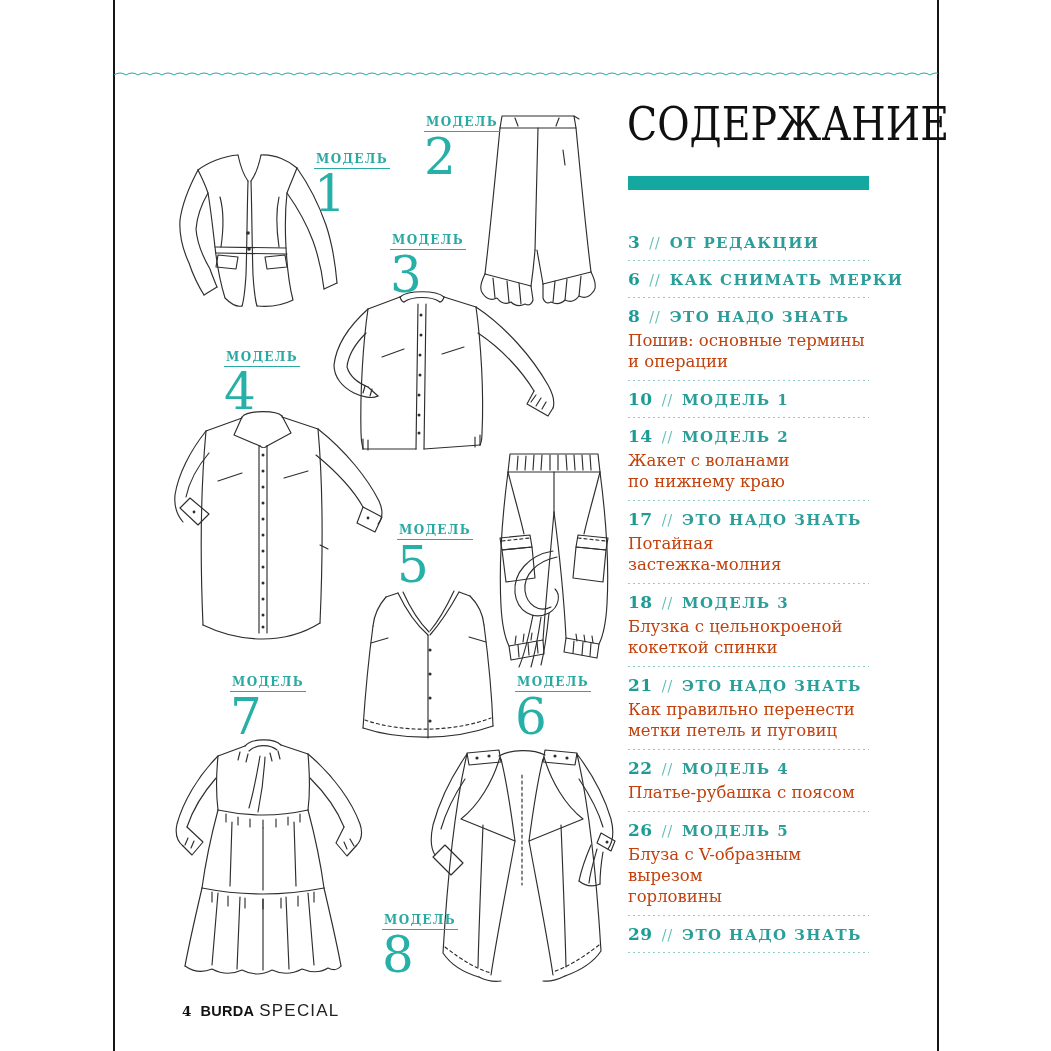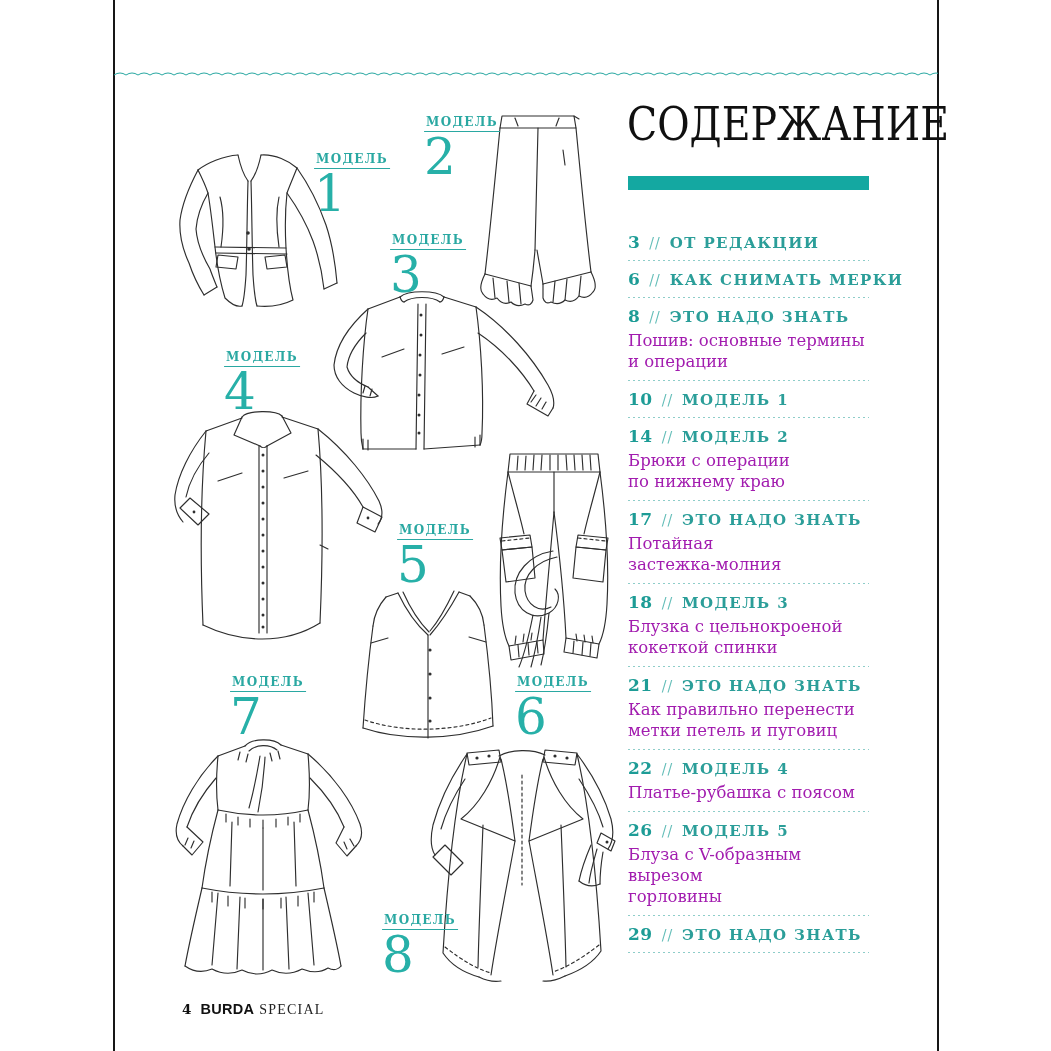--- a/index.html
+++ b/index.html
@@ -13,37 +13,37 @@
   .title-bar{position:absolute;left:628px;top:176px;width:241px;height:14px;background:#14a8a1}
   
   .toc{position:absolute;left:628px;top:224px;width:243px}
   .toc-entry{position:relative;padding:8px 0 9px}
   .toc-entry::after{content:"";position:absolute;left:0;right:2px;bottom:0;height:1px;
        background:repeating-linear-gradient(90deg,#8ecdc9 0 2px,transparent 2px 5px)}
   .toc-head{display:flex;align-items:baseline;gap:9px}
   .toc-num{font-size:17px;font-weight:bold;color:#1d9c96;letter-spacing:.5px}
   .toc-sep{font-size:14px;color:#63bdb8;letter-spacing:1px}
   .toc-heading{font-size:15px;font-weight:bold;color:#2b9e99;letter-spacing:1.4px;white-space:nowrap}
-  .toc-desc{font-size:16.5px;line-height:21px;color:#a21caf;white-space:pre-line;margin-top:4px}
+  .toc-desc{font-size:16.5px;line-height:21px;color:#c2410c;white-space:pre-line;margin-top:4px}
   .toc-desc:empty{display:none;margin:0}
   
   .model-tag{position:absolute;text-align:left;transform:translateX(-50%)}
   .model-label{display:inline-block;font-size:12px;font-weight:bold;color:#2aa8a2;
        letter-spacing:1.3px;border-bottom:1.5px solid #2aa8a2;padding:0 2px 2px}
   .model-number{font-size:50px;line-height:.95;color:#27b0a8;margin-top:2px}
   
   .sketch{position:absolute}
   .sketch g{stroke:#2e2e2e;stroke-width:1.15;fill:none;stroke-linecap:round;stroke-linejoin:round}
   .sketch .dot{fill:#2e2e2e;stroke:none}
   .sketch .dash{stroke-dasharray:3 3}
   
   .footer{position:absolute;left:182px;top:1001px;display:flex;align-items:baseline;gap:9px}
   .footer-num{font-size:13.5px;font-weight:bold;color:#111}
   .footer-brand{font-family:"Liberation Sans",sans-serif;font-size:14.5px;font-weight:bold;color:#111;letter-spacing:.3px}
-  .footer-suffix{font-family:Liberation Serif, serif;font-size:14px;color:#222;letter-spacing:1.2px;margin-left:-4px}
+  .footer-suffix{font-family:Liberation Sans, sans-serif;font-size:17px;color:#222;letter-spacing:1.2px;margin-left:-4px}
 </style>
 </head>
 <body>
 
 <div class="edge-line" style="left:113px"></div>
 <div class="edge-line" style="left:937px"></div>
 
 <svg class="wave" width="824" height="10">
   <path fill="none" stroke="#2aa8a2" stroke-width="1" d="M0,6 q6,-4 12,0 q6,-4 12,0 q6,-4 12,0 q6,-4 12,0 q6,-4 12,0 q6,-4 12,0 q6,-4 12,0 q6,-4 12,0 q6,-4 12,0 q6,-4 12,0 q6,-4 12,0 q6,-4 12,0 q6,-4 12,0 q6,-4 12,0 q6,-4 12,0 q6,-4 12,0 q6,-4 12,0 q6,-4 12,0 q6,-4 12,0 q6,-4 12,0 q6,-4 12,0 q6,-4 12,0 q6,-4 12,0 q6,-4 12,0 q6,-4 12,0 q6,-4 12,0 q6,-4 12,0 q6,-4 12,0 q6,-4 12,0 q6,-4 12,0 q6,-4 12,0 q6,-4 12,0 q6,-4 12,0 q6,-4 12,0 q6,-4 12,0 q6,-4 12,0 q6,-4 12,0 q6,-4 12,0 q6,-4 12,0 q6,-4 12,0 q6,-4 12,0 q6,-4 12,0 q6,-4 12,0 q6,-4 12,0 q6,-4 12,0 q6,-4 12,0 q6,-4 12,0 q6,-4 12,0 q6,-4 12,0 q6,-4 12,0 q6,-4 12,0 q6,-4 12,0 q6,-4 12,0 q6,-4 12,0 q6,-4 12,0 q6,-4 12,0 q6,-4 12,0 q6,-4 12,0 q6,-4 12,0 q6,-4 12,0 q6,-4 12,0 q6,-4 12,0 q6,-4 12,0 q6,-4 12,0 q6,-4 12,0 q6,-4 12,0 q6,-4 12,0 q6,-4 12,0 q6,-4 12,0"></path>
 </svg>
@@ -422,21 +422,21 @@
       <span class="toc-heading">МОДЕЛЬ 1</span>
     </div>
   </div>
 
   <div class="toc-entry">
     <div class="toc-head">
       <span class="toc-num">14</span>
       <span class="toc-sep">//</span>
       <span class="toc-heading">МОДЕЛЬ 2</span>
     </div>
-    <div class="toc-desc">Брюки с операции
+    <div class="toc-desc">Жакет с воланами
 по нижнему краю</div>
   </div>
 
   <div class="toc-entry">
     <div class="toc-head">
       <span class="toc-num">17</span>
       <span class="toc-sep">//</span>
       <span class="toc-heading">ЭТО НАДО ЗНАТЬ</span>
     </div>
     <div class="toc-desc">Потайная

